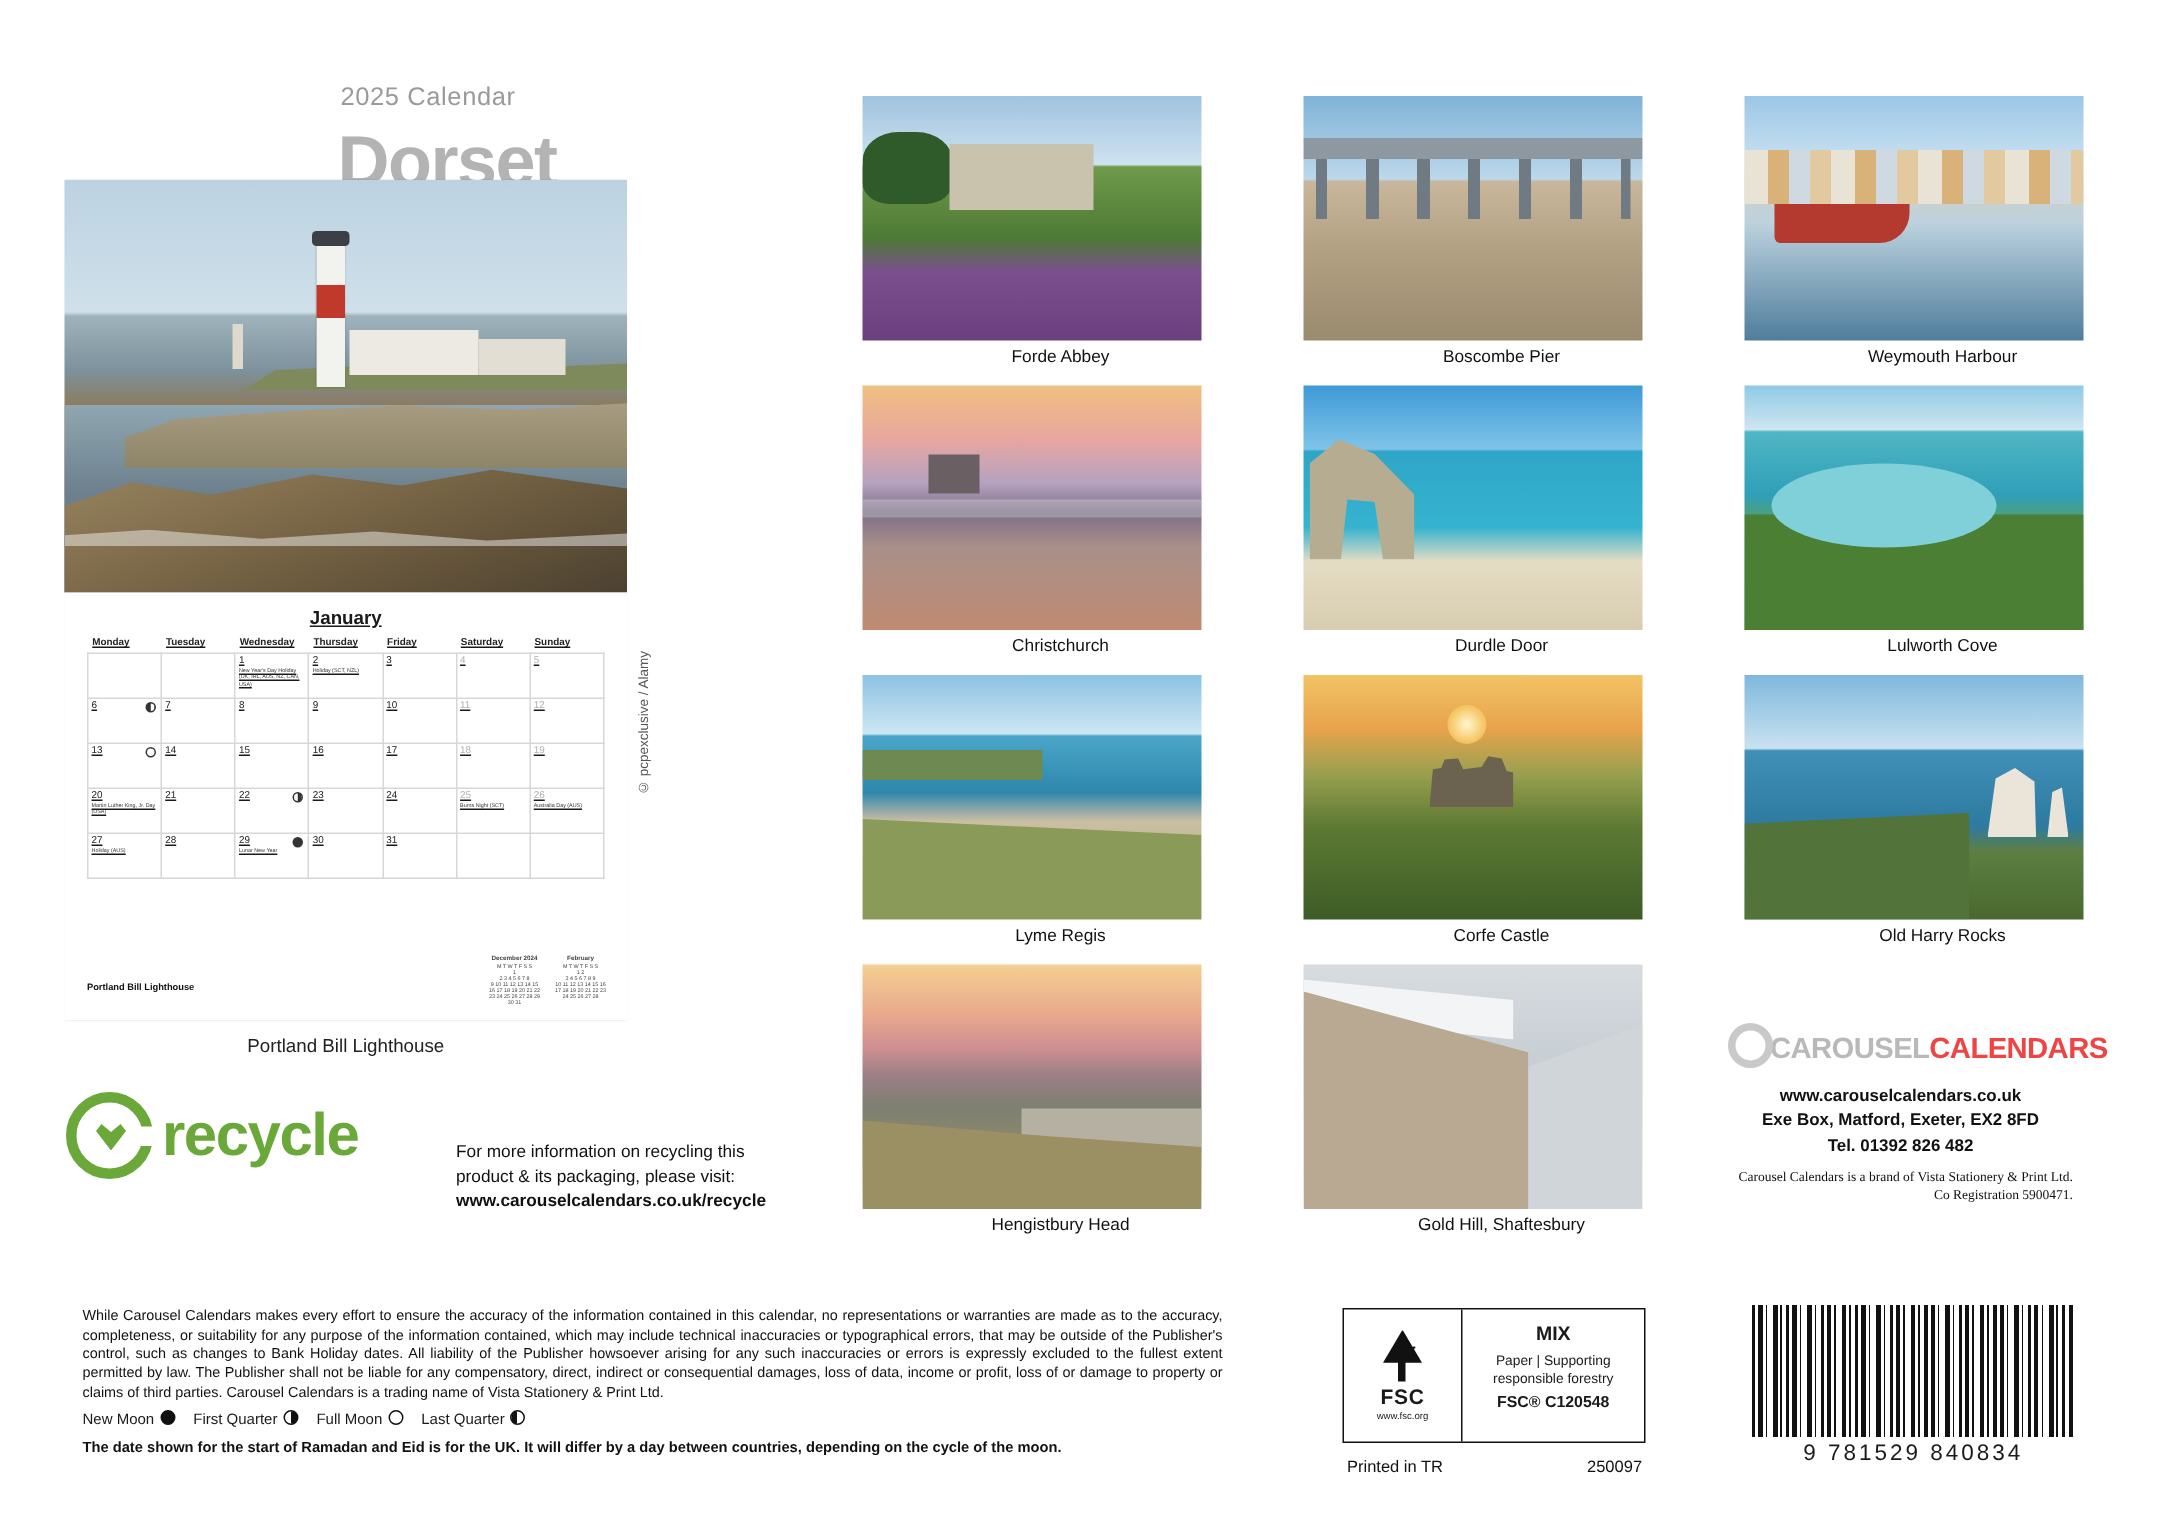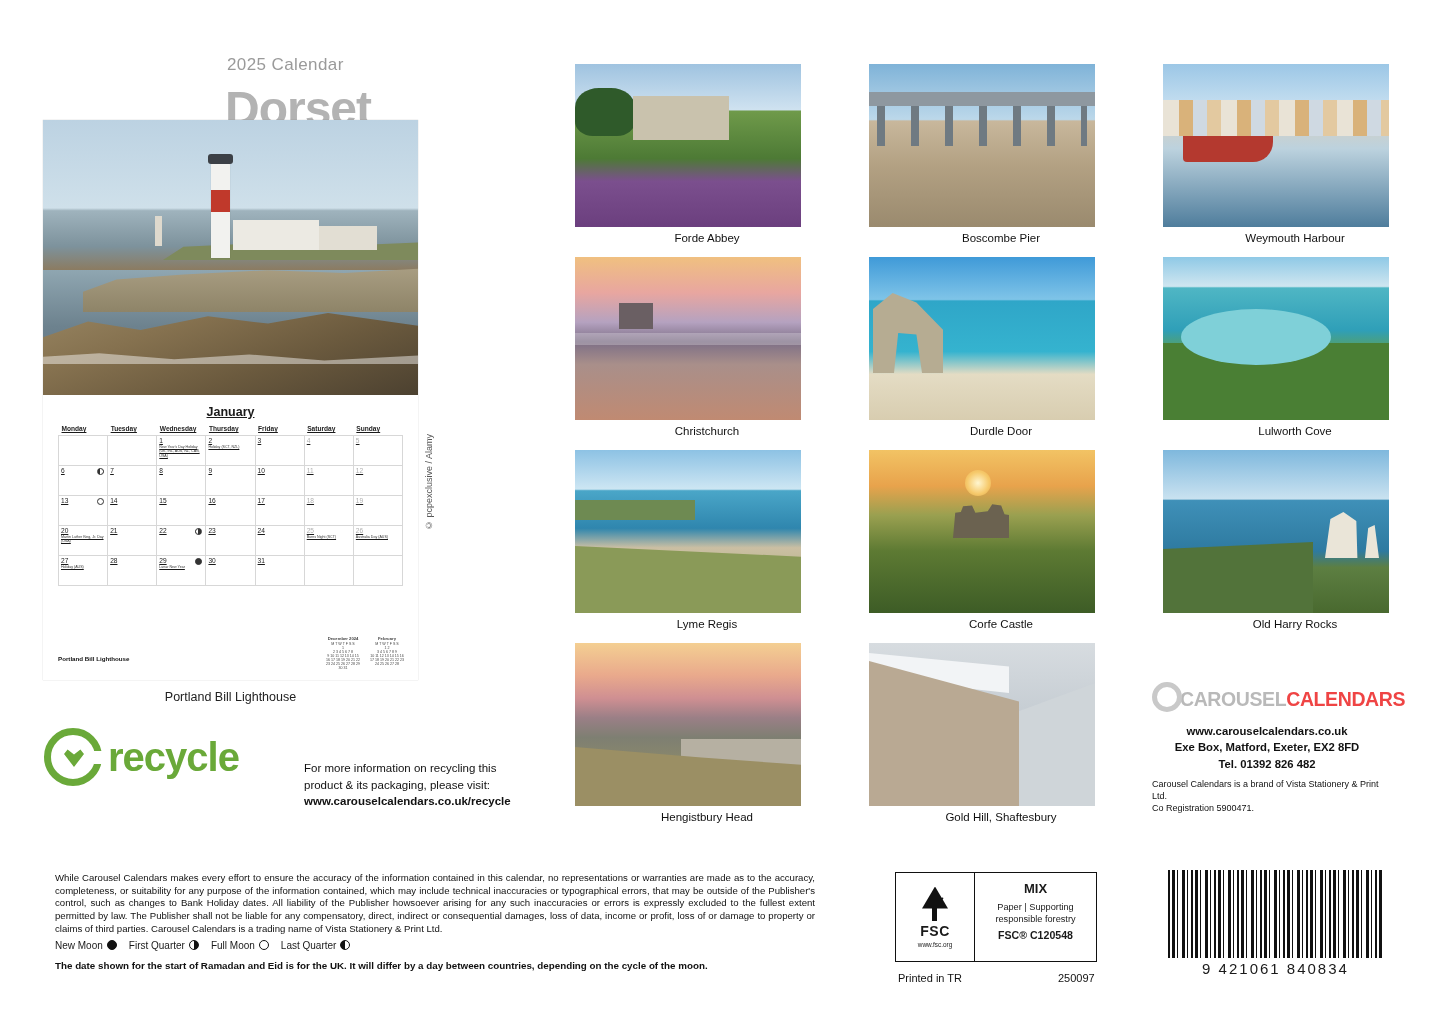--- a/index.html
+++ b/index.html
@@ -144,21 +144,21 @@
 
   
   .brand{position:absolute;left:1152px;top:688px;width:230px;}
   .brand-logo{font-size:19.5px;font-weight:bold;letter-spacing:-.4px;position:relative;padding-left:28px;}
   .brand-logo .b1{color:#b9b9b9;}
   .brand-logo .b2{color:#ef4444;}
   .ring{position:absolute;left:0;top:-6px;width:30px;height:30px;border-radius:50%;
         border:5px solid #c9c9c9;box-sizing:border-box;}
   .brand-lines{text-align:center;font-size:11.3px;line-height:1.45;margin-top:12px;color:#111;}
   .brand-lines .bold{font-weight:bold;}
-  .brand-small{text-align:left;font-size:9px;line-height:1.35;margin-top:6px;color:#111;}
+  .brand-small{text-align:right;font-size:9px;line-height:1.35;margin-top:6px;color:#111;font-family:Liberation Serif, serif;}
 
   
   .fsc{position:absolute;left:895px;top:872px;width:200px;height:88px;border:1.3px solid #111;
         display:flex;background:#fff;}
   .fsc-left{width:78px;border-right:1.3px solid #111;position:relative;
         display:flex;flex-direction:column;align-items:center;justify-content:center;}
   .fsc-tree{width:30px;height:34px;position:relative;}
   .fsc-tree:before{content:"";position:absolute;left:12px;bottom:0;width:5px;height:16px;background:#111;}
   .fsc-tree:after{content:"";position:absolute;left:2px;top:0;width:26px;height:22px;background:#111;
         clip-path:polygon(50% 0,100% 100%,0 100%);}
@@ -425,16 +425,16 @@
       <div>Paper | Supporting</div>
       <div>responsible forestry</div>
       <div class="fsc-code">FSC® C120548</div>
     </div>
   </div>
   <div class="printed">Printed in TR</div>
   <div class="ordnum">250097</div>
 
   <div class="barcode">
     <div class="bars"></div>
-    <div class="bc-num">9 421061 840834</div>
+    <div class="bc-num">9 781529 840834</div>
   </div>
 
 </div>
 
 </body></html>

